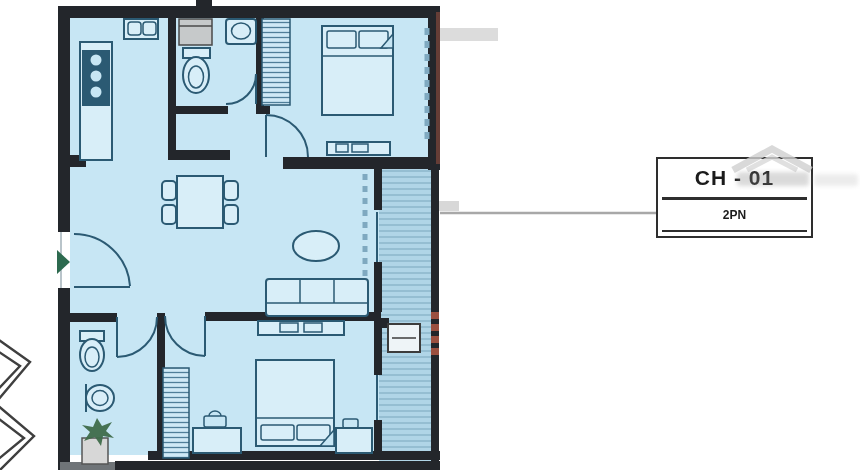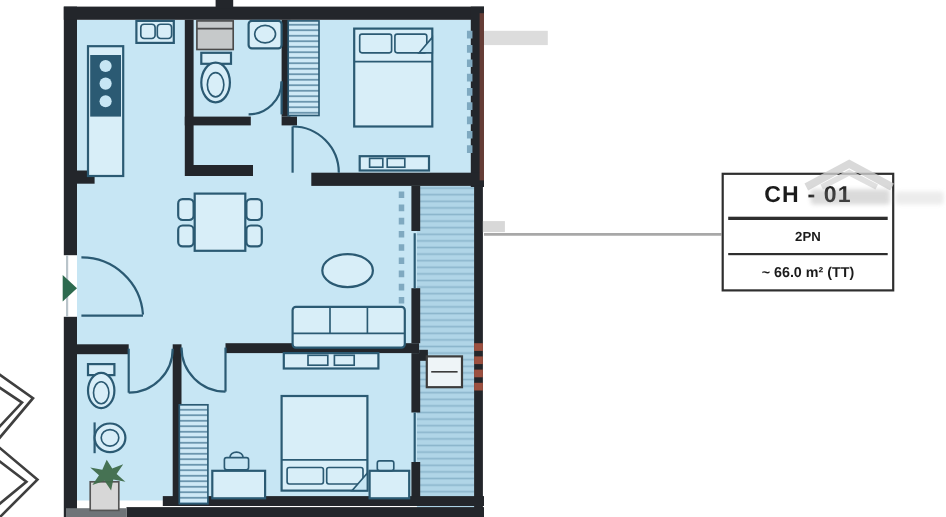--- a/index.html
+++ b/index.html
@@ -232,23 +232,20 @@
 
   <div class="card">
     <div class="row r1">
         <span>CH - 01</span>
       </div>
     <div class="sep"></div>
     <div class="row r2">
         <span>2PN</span>
       </div>
     <div class="sep"></div>
-    <div class="row r3">
-        <span>~ 66.0 m² (TT)</span>
-      </div>
   </div>
 
   <svg class="wm" width="860" height="470" viewBox="0 0 860 470">
     <polyline points="733,170 772,149 811,170" fill="none" stroke="#cfcfcf" stroke-width="7" opacity="0.8"></polyline>
     <polyline points="747,170 772,157 797,170" fill="none" stroke="#d8d8d8" stroke-width="5" opacity="0.8"></polyline>
   </svg>
   <div class="wm-blob blob1"></div>
   <div class="wm-blob blob2"></div>
 
 </div>

